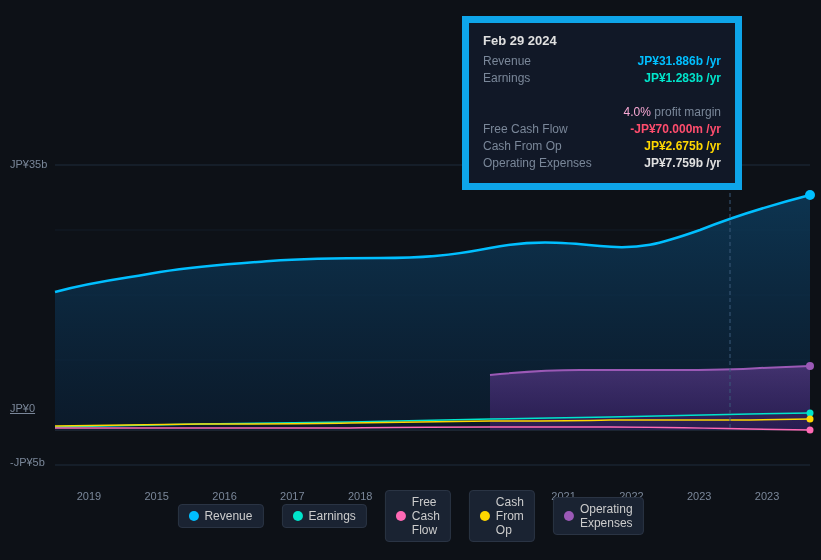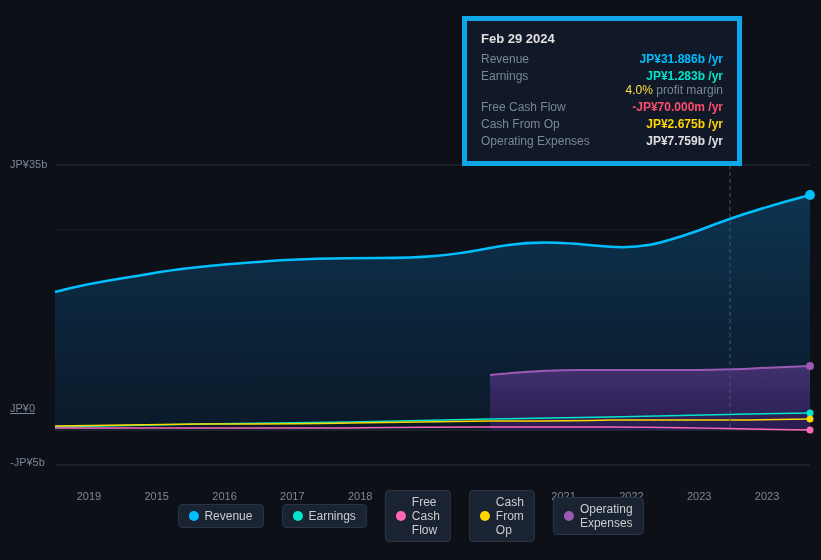--- a/index.html
+++ b/index.html
@@ -18,21 +18,21 @@
       width: 821px;
       height: 560px;
     }
 
     
     .tooltip {
       position: absolute;
       top: 16px;
       left: 462px;
       background: #111827;
-      border: 5px solid #0ea5e9;
+      border: 7px solid #0ea5e9;
       padding: 10px 14px;
       min-width: 280px;
       z-index: 10;
     }
 
     .tooltip-date {
       color: #e0e0e0;
       font-size: 13px;
       font-weight: 600;
       margin-bottom: 6px;
@@ -60,21 +60,21 @@
     .tooltip-value.teal { color: #00e5cc; }
     .tooltip-value.red { color: #ff4d6d; }
     .tooltip-value.yellow { color: #ffd700; }
     .tooltip-value.white { color: #e0e0e0; }
 
     .profit-margin {
       color: #7a8799;
       font-size: 12px;
       margin-left: 6px;
     }
-    .profit-margin span { color: #fde047; }
+    .profit-margin span { color: #f9a8d4; }
 
     
     .y-label {
       position: absolute;
       left: 10px;
       color: #7a8799;
       font-size: 11px;
     }
 
     
@@ -260,21 +260,21 @@
 
   <div class="tooltip">
     <div class="tooltip-date">Feb 29 2024</div>
 
     <div class="tooltip-row">
       <span class="tooltip-label">Revenue</span>
       <span class="tooltip-value cyan">JP¥31.886b /yr</span>
     </div>
     <div class="tooltip-row">
       <span class="tooltip-label">Earnings</span>
-      <div style="display:flex;flex-direction:column;align-items:flex-end;">
+      <div style="display:flex;flex-direction:column;align-items:flex-end;gap:20px;">
         <span class="tooltip-value teal">JP¥1.283b /yr</span>
         <span class="profit-margin"><span>4.0%</span> profit margin</span>
       </div>
     </div>
     <div class="tooltip-row">
       <span class="tooltip-label">Free Cash Flow</span>
       <span class="tooltip-value red">-JP¥70.000m /yr</span>
     </div>
     <div class="tooltip-row">
       <span class="tooltip-label">Cash From Op</span>

